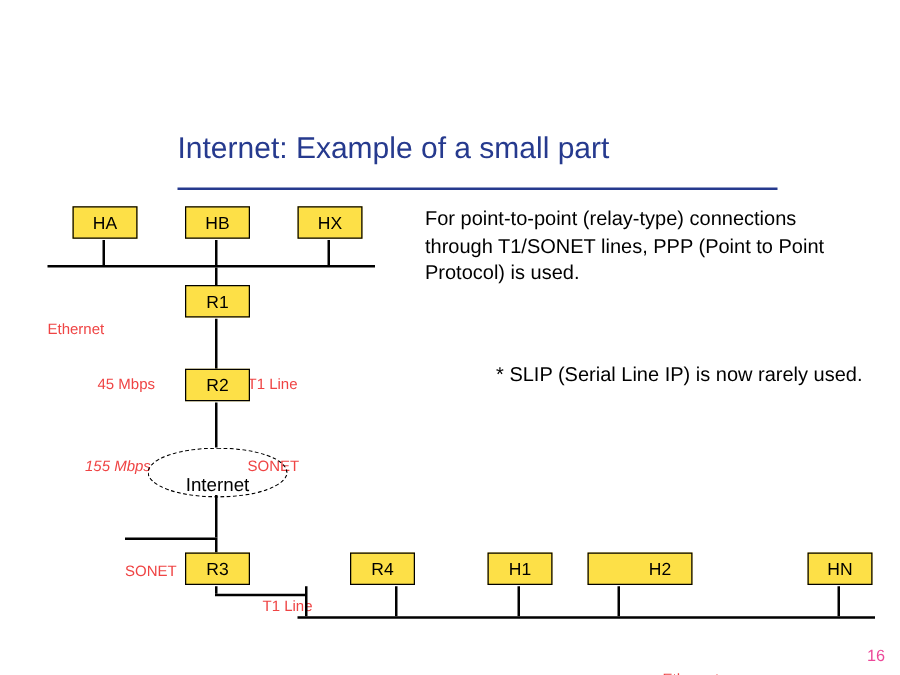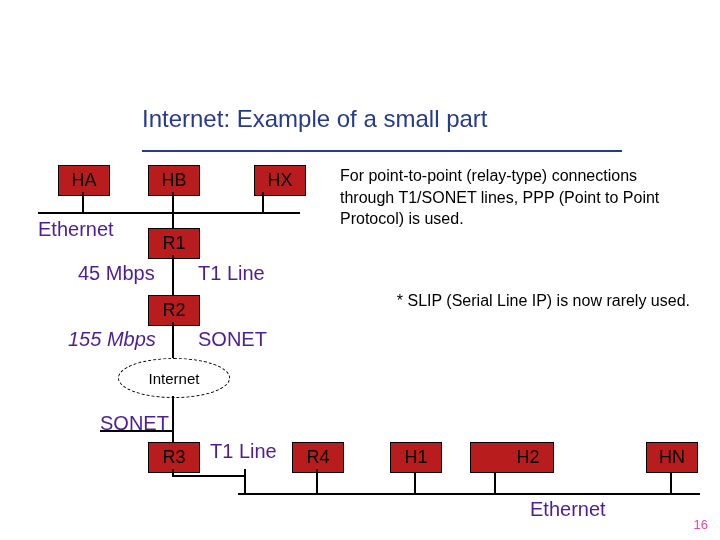--- a/index.html
+++ b/index.html
@@ -19,48 +19,49 @@
     font-size: 24px;
     color: #263a8e;
     border-bottom: 2px solid #263a8e;
     padding-bottom: 17px;
     width: 480px;
     margin-left: 47px;
   }
   .box {
     position: absolute;
     border: 1.5px solid #000;
-    background: #b91c1c;
-    font-size: 18px;
+    background: #fde047;
+    font-size: 14px;
     text-align: center;
     padding: 4px 8px;
   }
   .label {
     position: absolute;
-    font-size: 20px;
-    color: #4c1d95;
+    font-size: 12px;
+    color: #ef4444;
+    margin-top: 38px;
   }
   .hline {
     position: absolute;
     height: 2px;
     background: #000;
   }
   .vline {
     position: absolute;
     width: 2px;
     background: #000;
   }
   .cloud {
     position: absolute;
     border: 1.5px dashed #000;
     border-radius: 50%;
     text-align: center;
     font-size: 15px;
     display: flex;
-    align-items: center;
+    align-items: flex-end;
     justify-content: center;
   }
   .body-text {
     position: absolute;
     font-size: 16px;
     color: #000;
     line-height: 1.35;
   }
   .page-num {
     position: absolute;
@@ -70,21 +71,21 @@
     color: #ec4899;
   }
 </style>
 </head>
 <body>
 
 <div class="title">Internet: Example of a small part</div>
 
 <div class="box" style="left:58px; top:165px; width:34px;">HA</div>
 <div class="box" style="left:148px; top:165px; width:34px;">HB</div>
-<div class="box" style="left:254px; top:165px; width:34px;">HX</div>
+<div class="box" style="left:238px; top:165px; width:34px;">HX</div>
 
 <div class="vline" style="left:82px; top:192px; height:20px;"></div>
 <div class="vline" style="left:172px; top:192px; height:20px;"></div>
 <div class="vline" style="left:262px; top:192px; height:20px;"></div>
 
 <div class="hline" style="left:38px; top:212px; width:262px;"></div>
 <div class="label" style="left:38px; top:218px;">Ethernet</div>
 
 <div class="vline" style="left:172px; top:214px; height:14px;"></div>
 <div class="box" style="left:148px; top:228px; width:34px;">R1</div>
@@ -105,21 +106,21 @@
 <div class="vline" style="left:172px; top:396px; height:34px;"></div>
 <div class="label" style="left:100px; top:412px;">SONET</div>
 
 <div class="hline" style="left:100px; top:430px; width:72px;"></div>
 <div class="vline" style="left:172px; top:430px; height:12px;"></div>
 
 <div class="box" style="left:148px; top:442px; width:34px;">R3</div>
 
 <div class="label" style="left:210px; top:440px;">T1 Line</div>
 
-<div class="box" style="left:292px; top:442px; width:34px;">R4</div>
+<div class="box" style="left:280px; top:442px; width:34px;">R4</div>
 
 <div class="vline" style="left:172px; top:469px; height:6px;"></div>
 <div class="hline" style="left:172px; top:475px; width:72px;"></div>
 <div class="vline" style="left:244px; top:469px; height:24px;"></div>
 
 <div class="vline" style="left:316px; top:469px; height:24px;"></div>
 
 <div class="hline" style="left:238px; top:493px; width:462px;"></div>
 <div class="label" style="left:530px; top:498px;">Ethernet</div>
 

